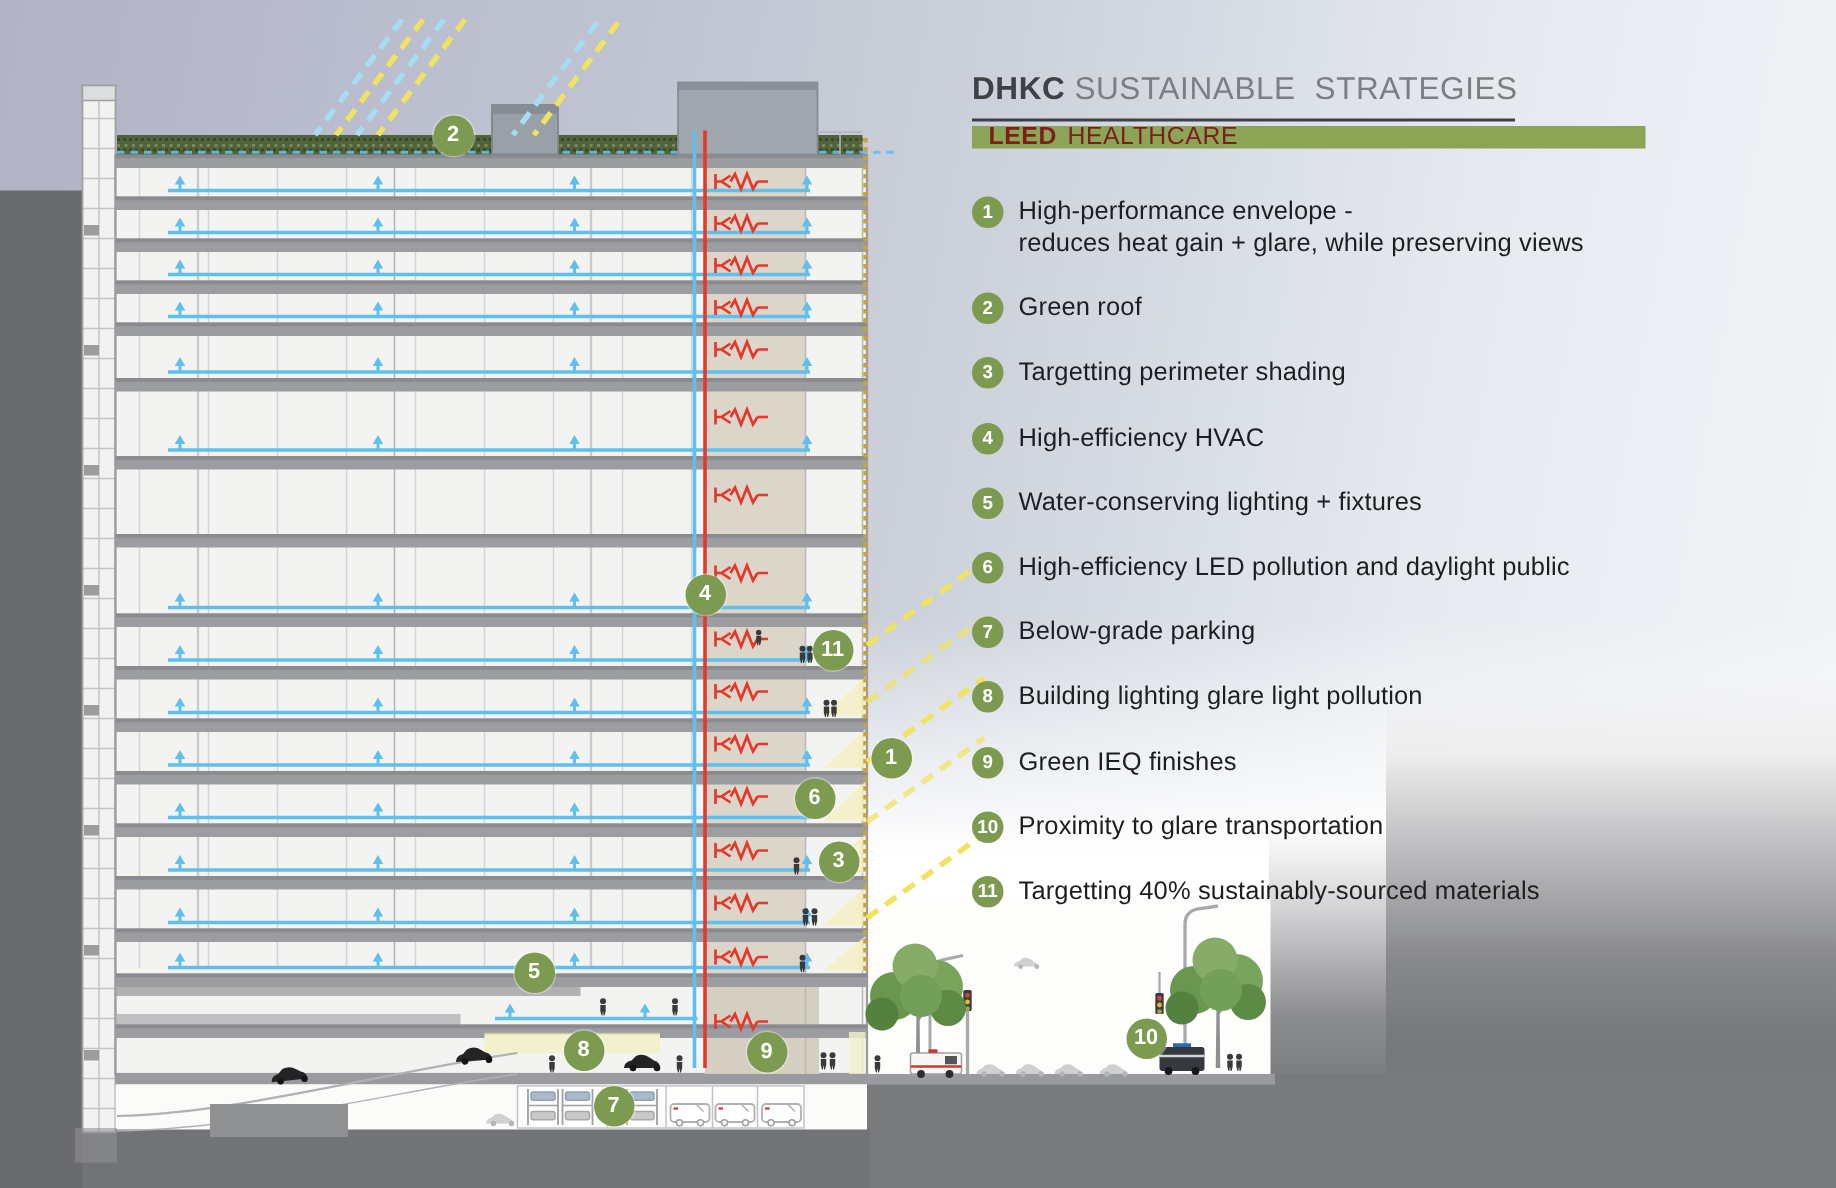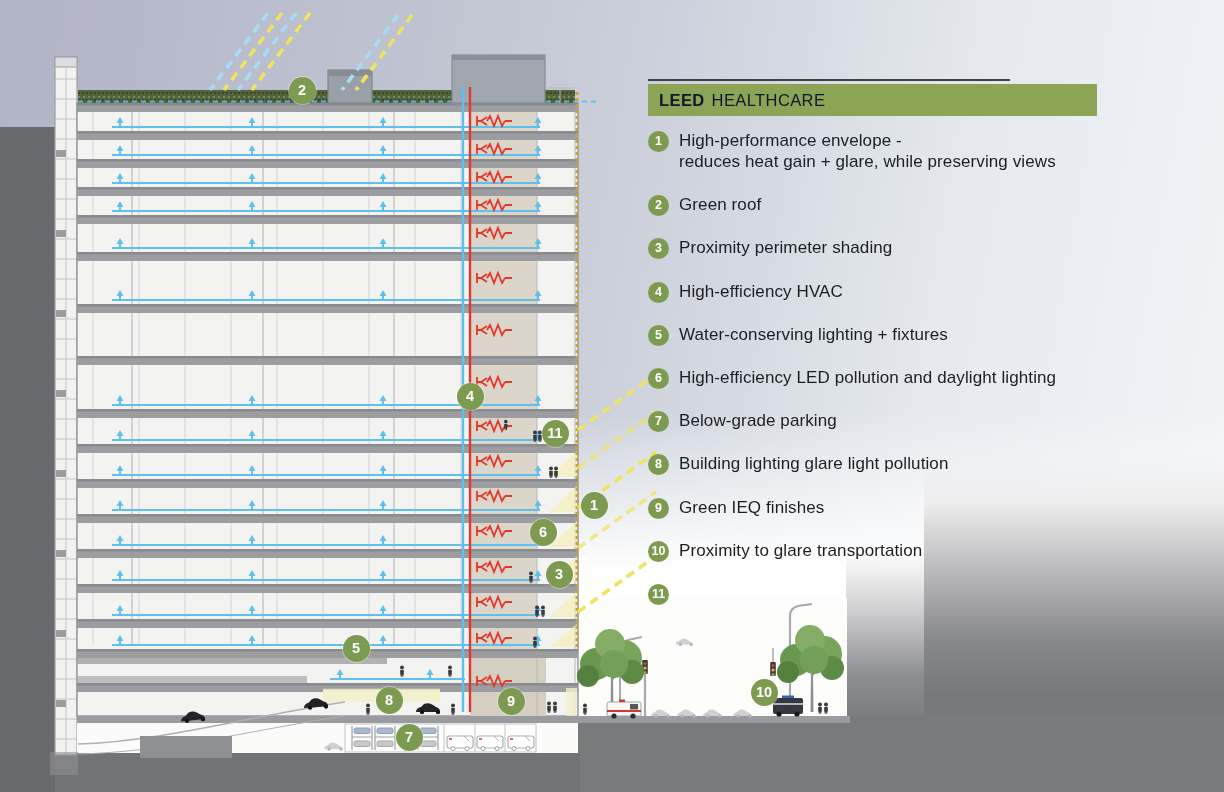--- a/index.html
+++ b/index.html
@@ -17,22 +17,22 @@
   #ground-right{left:578px;top:716px;width:646px;height:76px;background:#797a7c;}
   #ground-left{left:0;top:752px;width:580px;height:40px;background:#717376;}
   #left-building-mass{left:0;top:127px;width:55px;height:665px;background:#696a6d;}
   #diagram-svg{left:0;top:0;}
   
   #legend-header{left:648px;top:48px;width:470px;}
   #title-line{font-size:21px;letter-spacing:.4px;white-space:nowrap;}
   #title-line .brand{font-weight:bold;color:var(--title-dark);}
   #title-line .rest{color:var(--title-gray);word-spacing:.30em;margin-left:6px;}
   #title-underline{left:648px;top:79px;width:362px;height:2px;background:#3f4043;}
-  #leed-banner{left:648px;top:84px;width:449px;height:32px;background:var(--banner-green);
-     color:#0f172a;font-size:16.5px;display:flex;align-items:center;padding-left:11px;box-sizing:border-box;letter-spacing:.4px;}
+  #leed-banner{left:648px;top:84px;width:449px;height:15px;background:var(--banner-green);
+     color:#7f1d1d;font-size:16.5px;display:flex;align-items:center;padding-left:11px;box-sizing:border-box;letter-spacing:.4px;}
   #leed-banner .bb{font-weight:bold;margin-right:7px;}
   .litem{position:absolute;left:648px;display:flex;align-items:flex-start;width:560px;}
   .lbadge{flex:0 0 auto;width:21px;height:21px;border-radius:50%;background:var(--accent-green);
      color:#fff;font-weight:bold;font-size:12.5px;display:flex;align-items:center;justify-content:center;margin-right:10px;margin-top:0.5px;}
   .ltext{font-size:17px;color:var(--text-dark);line-height:21px;letter-spacing:.1px;}
   .ltext .b{font-weight:normal;}
   
   .bbadge{position:absolute;width:27px;height:27px;border-radius:50%;background:var(--accent-green);
      color:#fff;font-weight:bold;font-size:14.5px;display:flex;align-items:center;justify-content:center;
      box-shadow:0 0 0 1px rgba(255,255,255,.35);z-index:6;}
@@ -350,68 +350,74 @@
       <use href="#man" x="453" y="715"></use>
         <use href="#man" x="368" y="715"></use>
       <use href="#man" x="549" y="713"></use>
         <use href="#man" x="555" y="713"></use>
       <use href="#man" x="585" y="715"></use>
       <use href="#man" x="820" y="714"></use>
         <use href="#man" x="826" y="714"></use>
     </g>
   </svg>
 
+  <div class="abs" id="legend-header">
+    <div id="title-line">
+      <span class="brand">DHKC</span><span class="rest">SUSTAINABLE STRATEGIES</span>
+    </div>
+  </div>
   <div class="abs" id="title-underline"></div>
   <div class="abs" id="leed-banner">
     <span class="bb">LEED</span>
     <span>HEALTHCARE</span>
   </div>
   <div id="legend-items">
       <div class="litem" style="top: 130px;">
         <span class="lbadge">1</span>
         <span class="ltext"><span class="b">High-performance envelope -</span><br><span>reduces heat gain + glare, while preserving views</span></span>
       </div>
       <div class="litem" style="top: 194px;">
         <span class="lbadge">2</span>
         <span class="ltext"><span class="b">Green roof</span></span>
       </div>
       <div class="litem" style="top: 237px;">
         <span class="lbadge">3</span>
-        <span class="ltext"><span>Proximity </span><span class="b">perimeter shading</span></span>
+        <span class="ltext"><span>Targetting </span><span class="b">perimeter shading</span></span>
       </div>
       <div class="litem" style="top: 281px;">
         <span class="lbadge">4</span>
         <span class="ltext"><span>High-efficiency HVAC</span></span>
       </div>
       <div class="litem" style="top: 324px;">
         <span class="lbadge">5</span>
         <span class="ltext"><span class="b">Water-conserving</span><span> lighting + fixtures</span></span>
       </div>
       <div class="litem" style="top: 367px;">
         <span class="lbadge">6</span>
-        <span class="ltext"><span class="b">High-efficiency LED pollution</span><span> and daylight lighting</span></span>
+        <span class="ltext"><span class="b">High-efficiency LED pollution</span><span> and daylight public</span></span>
       </div>
       <div class="litem" style="top: 410px;">
         <span class="lbadge">7</span>
         <span class="ltext"><span>Below-grade parking</span></span>
       </div>
       <div class="litem" style="top: 453px;">
         <span class="lbadge">8</span>
         <span class="ltext"><span>Building lighting </span><span class="b">glare light pollution</span></span>
       </div>
       <div class="litem" style="top: 497px;">
         <span class="lbadge">9</span>
         <span class="ltext"><span>Green IEQ finishes</span></span>
       </div>
       <div class="litem" style="top: 540px;">
         <span class="lbadge">10</span>
         <span class="ltext"><span>Proximity to glare transportation</span></span>
       </div>
       <div class="litem" style="top: 583px;">
         <span class="lbadge">11</span>
+        <span class="ltext"><span>Targetting 40% </span><span class="b">sustainably-sourced materials</span></span>
       </div>
     </div>
 
   <div id="badge-layer">
       <div class="bbadge" style="left: 580.5px; top: 491.5px;">1</div>
       <div class="bbadge" style="left: 288.5px; top: 76.5px;">2</div>
       <div class="bbadge" style="left: 545.5px; top: 560.5px;">3</div>
       <div class="bbadge" style="left: 456.5px; top: 382.5px;">4</div>
       <div class="bbadge" style="left: 342.5px; top: 634.5px;">5</div>
       <div class="bbadge" style="left: 529.5px; top: 518.5px;">6</div>

